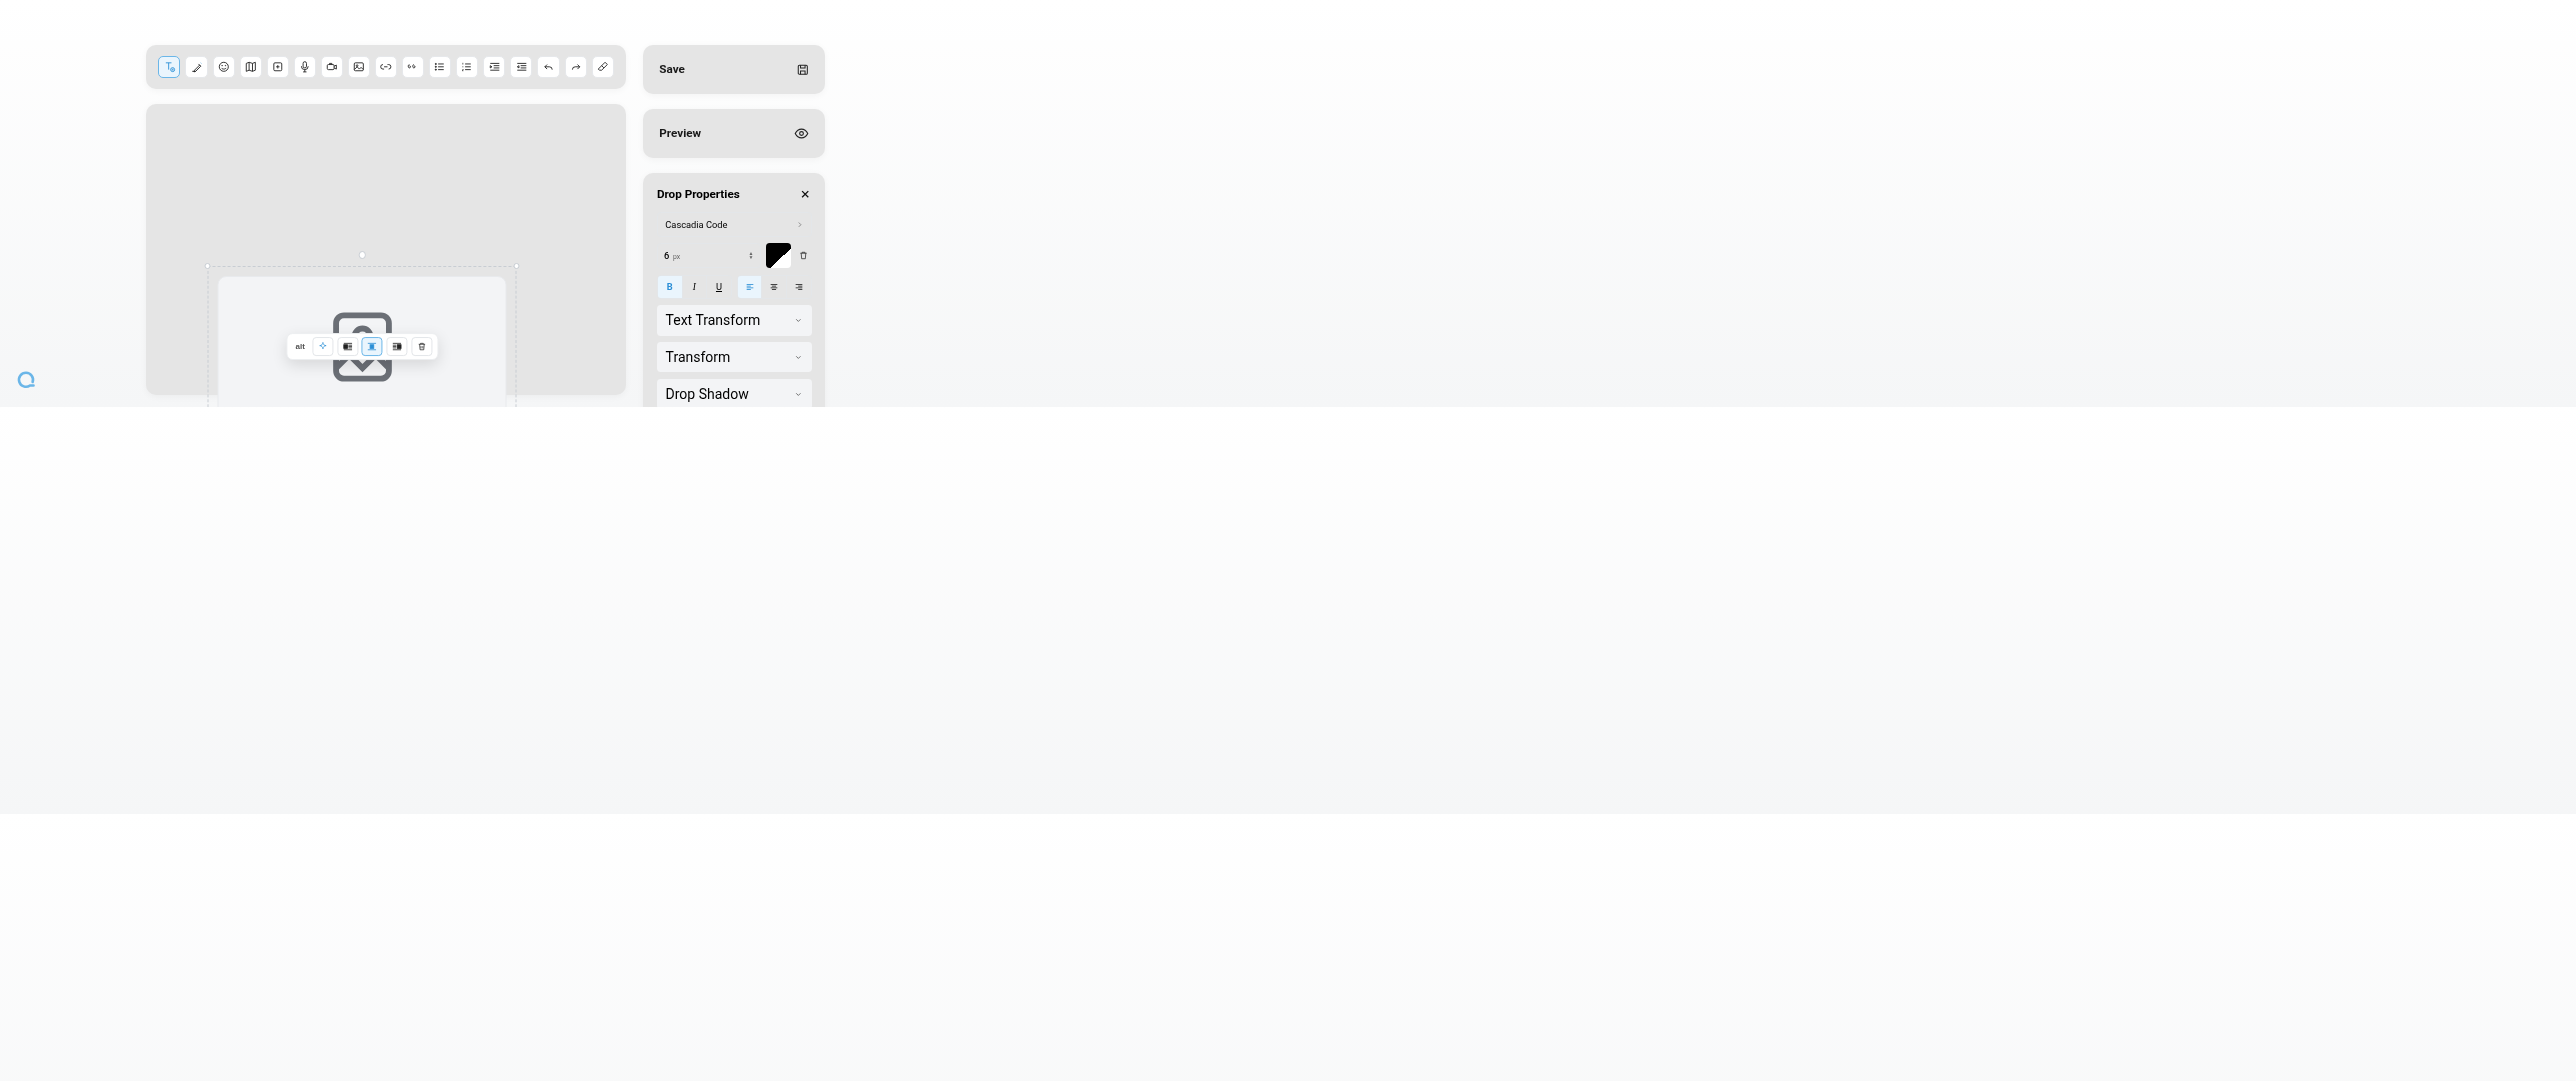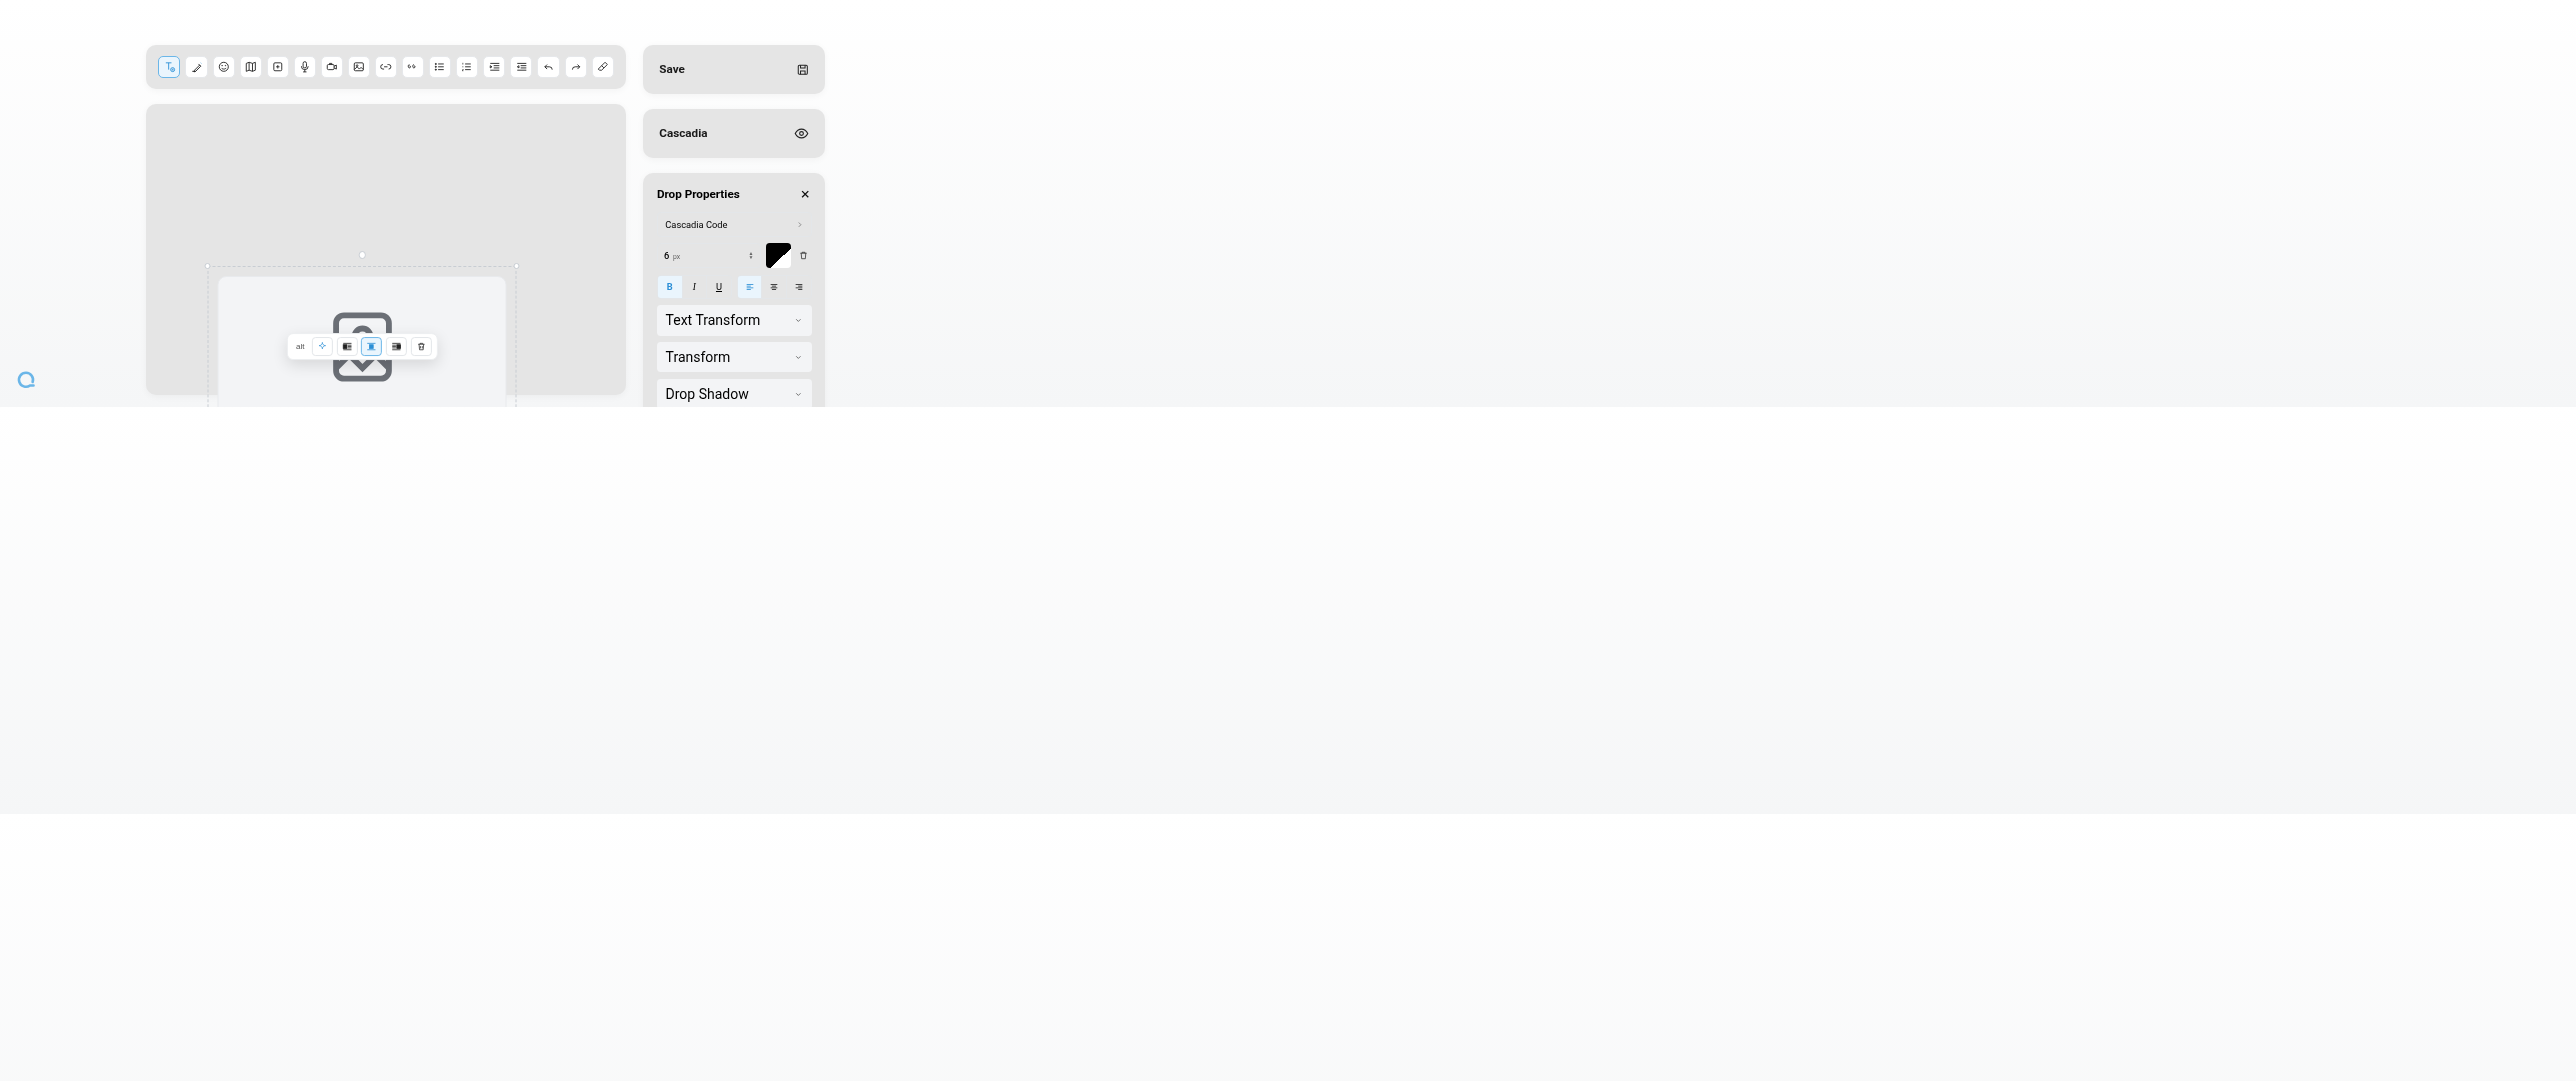--- a/index.html
+++ b/index.html
@@ -111,20 +111,21 @@
   transform: translate(-50%, -50%);
   background: #fff;
   border: 0.6px solid #eceef0;
   border-radius: 6.2px;
   display: flex;
   align-items: center;
   gap: 3.7px;
   padding: 3.7px 5px;
   box-shadow: 0 5px 15px rgba(0,0,0,0.12);
   pointer-events: auto;
+  font-weight: bold;
 }
 .float-label {
   font-size: 8px;
   color: #555;
   padding: 0 3.7px;
   font-family: sans-serif;
 }
 .float-btn {
   width: 21px;
   height: 18.5px;
@@ -435,21 +436,21 @@
 
     <div class="panel action-panel">
       <span class="label">Save</span>
       <svg width="13.6" height="13.6" viewBox="0 0 24 24" fill="none" stroke="#222" stroke-width="1.8">
           <rect x="4" y="4" width="16" height="16" rx="2"></rect>
           <path d="M8 4v5h8V4M8 20v-6h8v6"></path>
         </svg>
     </div>
 
     <div class="panel action-panel">
-      <span class="label">Cascadia</span>
+      <span class="label">Preview</span>
       <svg width="15" height="15" viewBox="0 0 24 24" fill="none" stroke="#222" stroke-width="1.8">
           <path d="M2 12s3.5-7 10-7 10 7 10 7-3.5 7-10 7-10-7-10-7z"></path>
           <circle cx="12" cy="12" r="3"></circle>
         </svg>
     </div>
 
     <div class="panel props-panel">
       <div class="props-header">
         <span class="props-title">Drop Properties</span>
         <svg width="12.4" height="12.4" viewBox="0 0 24 24" stroke="#111" stroke-width="2.5">

